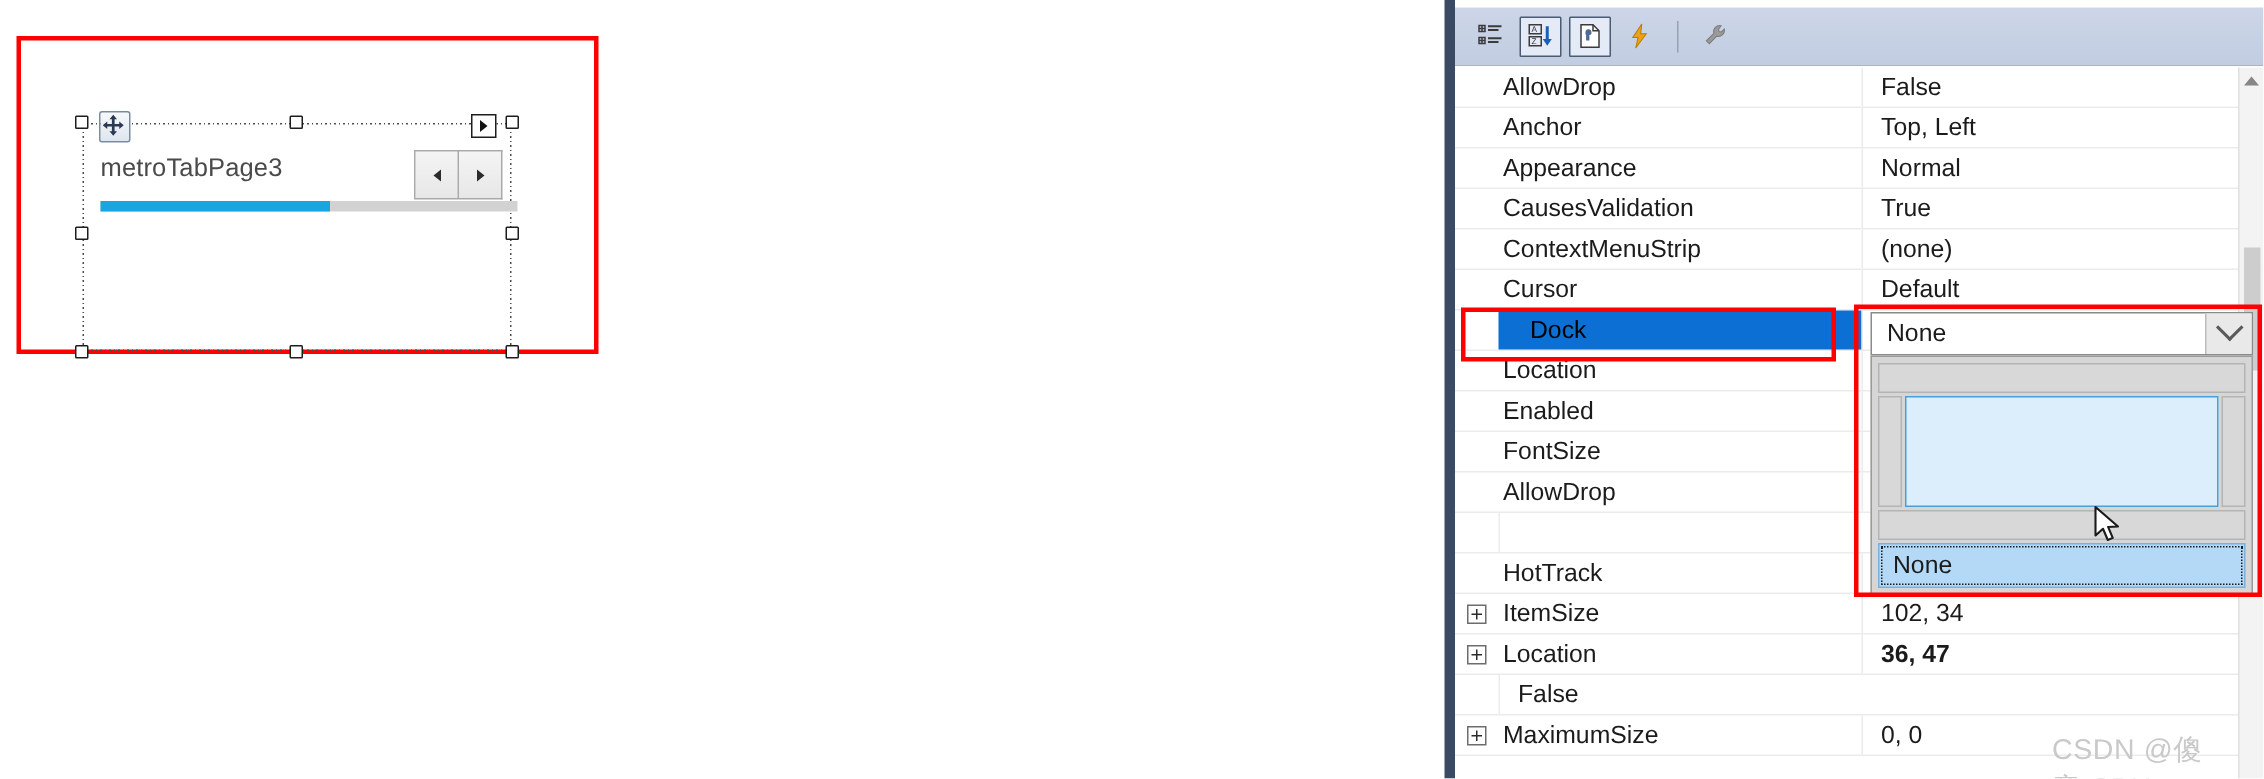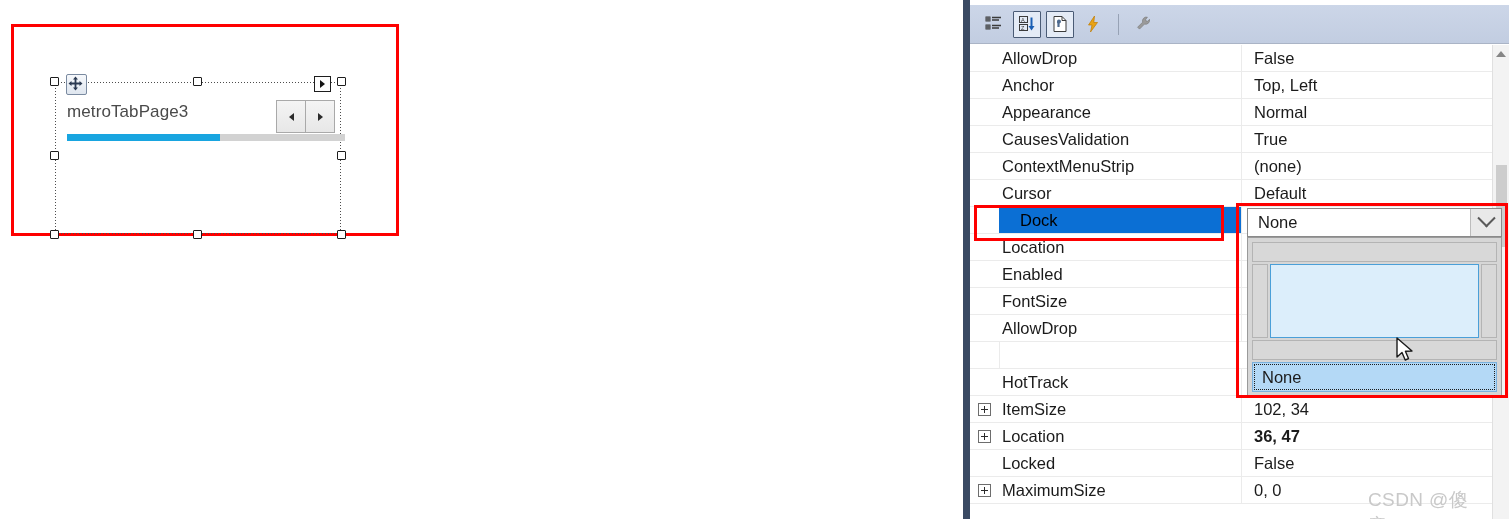--- a/index.html
+++ b/index.html
@@ -285,21 +285,20 @@
       </div>
       <div class="prow">
         <div class="pexp">
           <span class="expbox"></span>
         </div>
         <div class="pname">Location</div>
         <div class="pval modified">36, 47</div>
       </div>
       <div class="prow">
         <div class="pexp"></div>
-        <div class="pname">Locked</div>
         <div class="pval">False</div>
       </div>
       <div class="prow">
         <div class="pexp">
           <span class="expbox"></span>
         </div>
         <div class="pname">MaximumSize</div>
         <div class="pval">0, 0</div>
       </div>
     </div>

